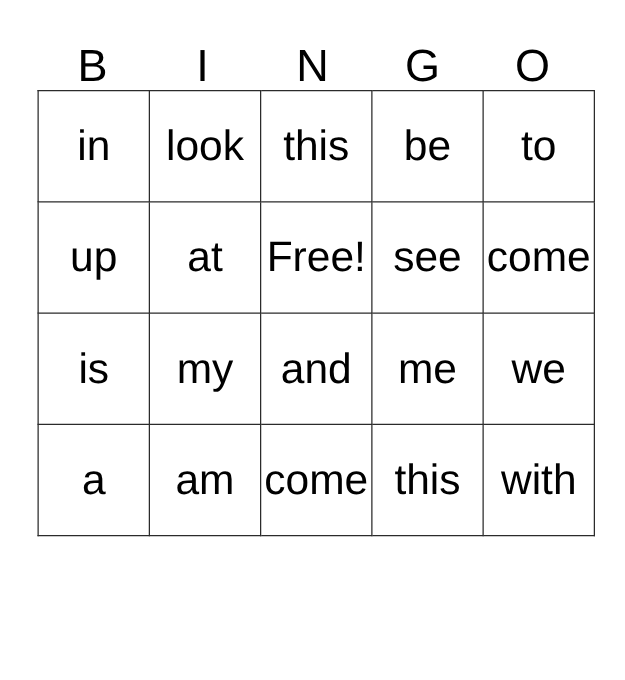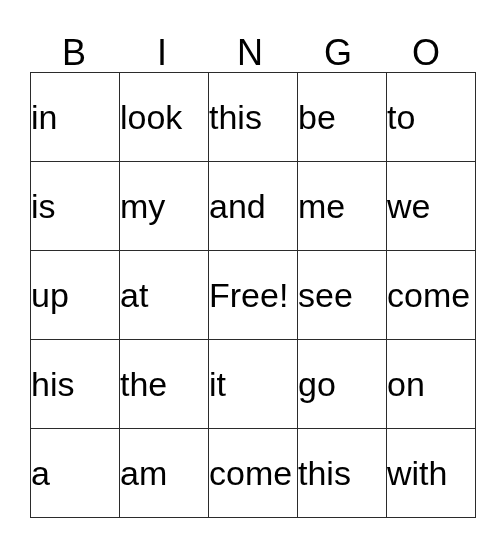--- a/index.html
+++ b/index.html
@@ -39,21 +39,21 @@
   .grid {
     width: 440px;
     border-collapse: collapse;
     table-layout: fixed;
     margin-top: 0px;
   }
   .grid td {
     width: 88px;
     height: 88px;
     border: 1px solid #2b2b2b;
-    text-align: left;
+    text-align: center;
     vertical-align: middle;
     font-size: 34px;
     line-height: 36px;
     font-weight: 400;
     color: #000000;
     padding: 0;
     overflow: hidden;
     white-space: nowrap;
   }
 </style>
@@ -73,39 +73,32 @@
   <table class="grid">
     <tbody>
       <tr>
         <td>in</td>
         <td>look</td>
         <td>this</td>
         <td>be</td>
         <td>to</td>
       </tr>
       <tr>
-        <td>is</td>
-        <td>my</td>
-        <td>and</td>
-        <td>me</td>
-        <td>we</td>
-      </tr>
-      <tr>
         <td>up</td>
         <td>at</td>
         <td>Free!</td>
         <td>see</td>
         <td>come</td>
       </tr>
       <tr>
-        <td>his</td>
-        <td>the</td>
-        <td>it</td>
-        <td>go</td>
-        <td>on</td>
+        <td>is</td>
+        <td>my</td>
+        <td>and</td>
+        <td>me</td>
+        <td>we</td>
       </tr>
       <tr>
         <td>a</td>
         <td>am</td>
         <td>come</td>
         <td>this</td>
         <td>with</td>
       </tr>
     </tbody>
   </table>

